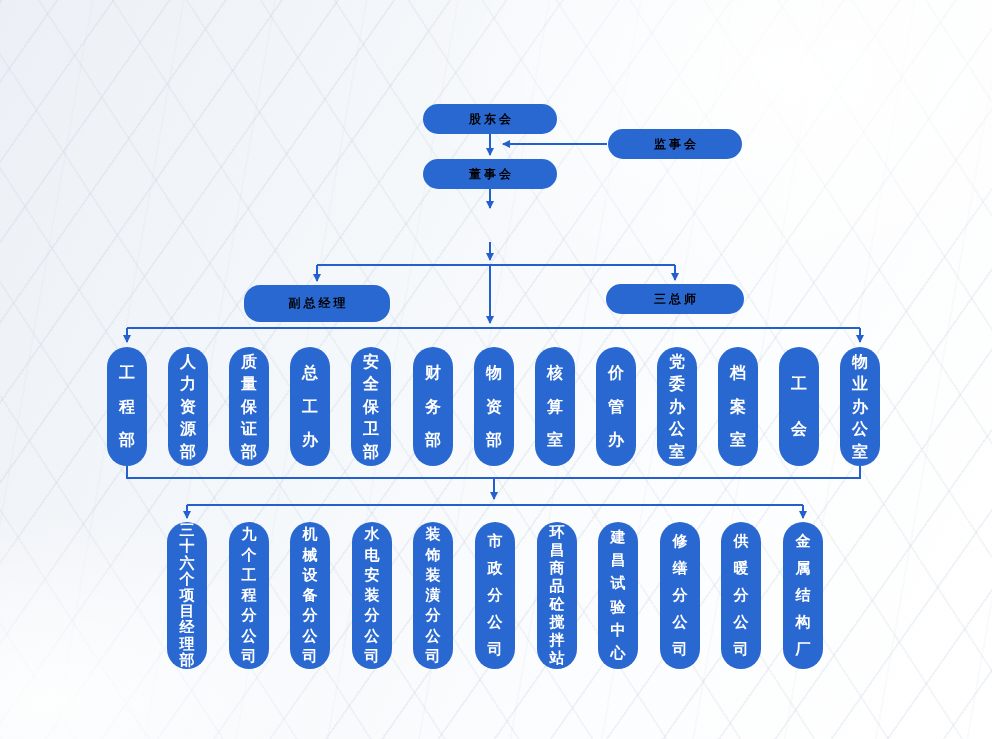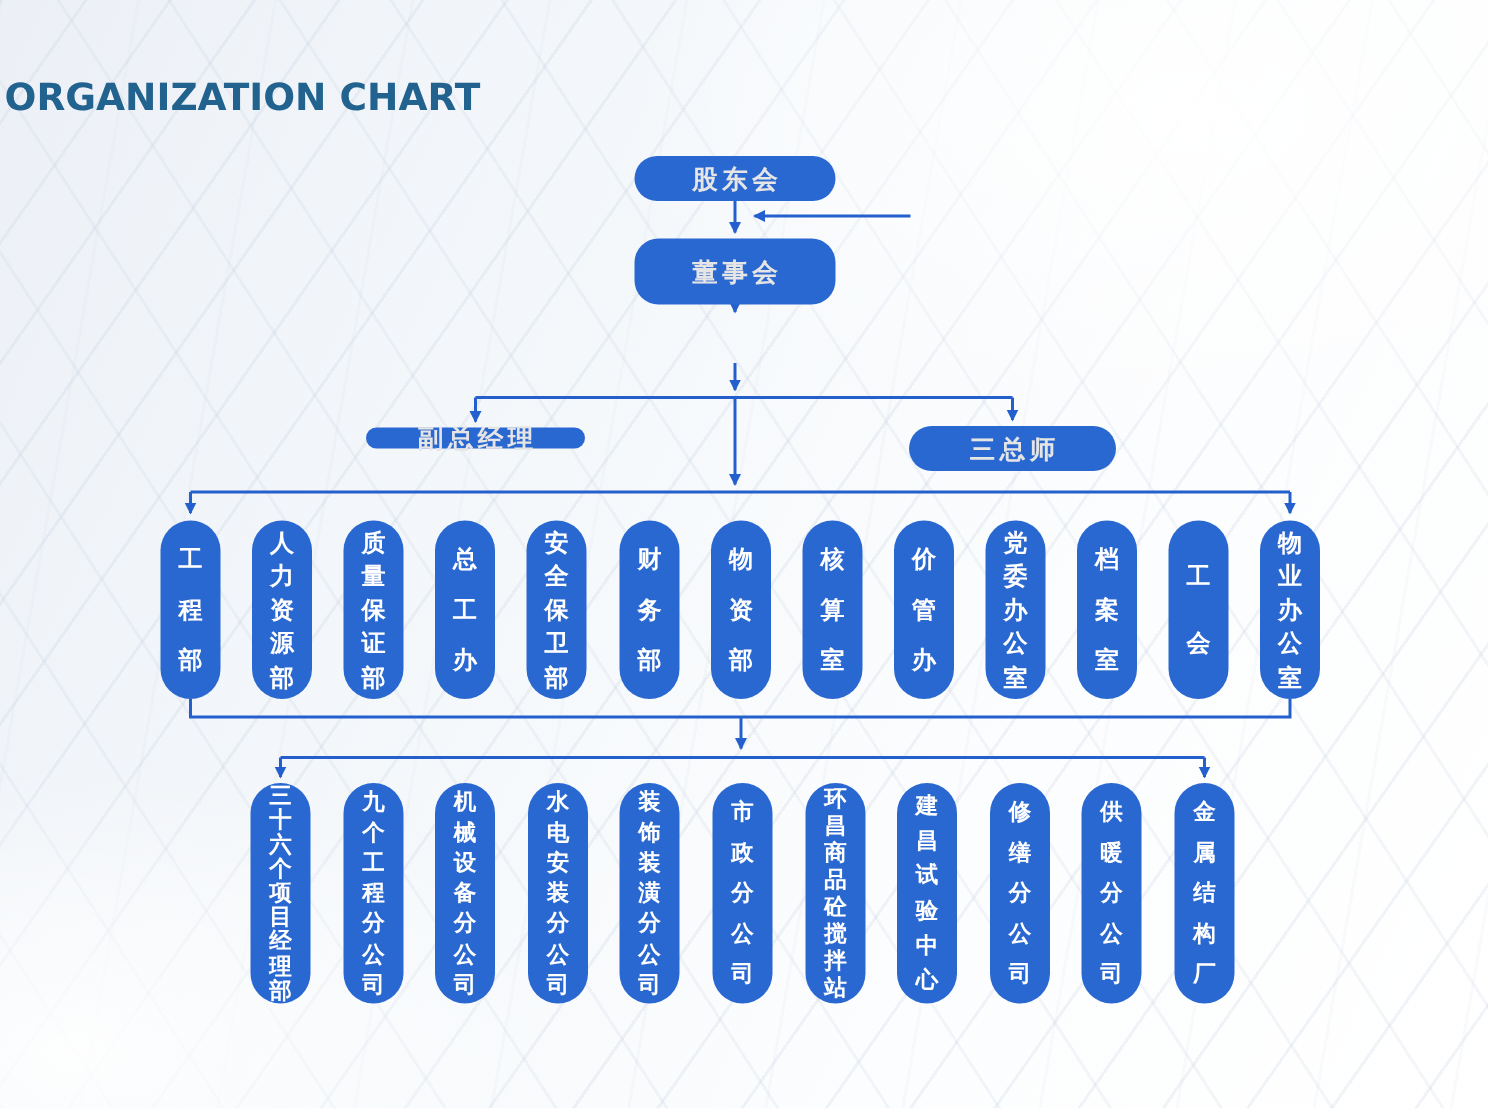--- a/index.html
+++ b/index.html
@@ -22,39 +22,38 @@
     color:var(--title-zh,#2e7fc1);letter-spacing:1px;}
   .title-en{position:absolute;left:3px;top:50px;font-size:25px;font-weight:bold;
     color:var(--title-en,#21628e);letter-spacing:0px;}
 
   
   svg.wires{position:absolute;left:0;top:0;}
   svg.wires path{stroke:var(--connector,#2360cd);stroke-width:2;fill:none;}
   svg.wires .arrowhead{fill:var(--connector,#2360cd);stroke:none;}
 
   
-  .hnode{position:absolute;background:var(--node-blue,#2a68d1);color:#e5e5e5;
+  .hnode{position:absolute;background:var(--node-blue,#2a68d1);color:#000000;
     border-radius:16px;display:flex;align-items:center;justify-content:center;
-    font-weight:bold;font-size:17px;letter-spacing:3px;text-indent:3px;}
+    font-weight:bold;font-size:12px;letter-spacing:3px;text-indent:3px;}
 
   
   .vpill{position:absolute;width:40px;background:var(--node-blue,#2a68d1);color:#fff;
     border-radius:20px;display:flex;flex-direction:column;justify-content:space-evenly;
     align-items:center;font-weight:bold;}
   .vpill span{display:block;line-height:1;}
   .r1{top:347px;height:119px;font-size:16px;}
   .r2{top:522px;height:147px;font-size:15px;}
 </style>
 </head>
 <body>
 
 <div id="canvas">
   <div class="bg"></div>
 
-  <div class="title-en">ORGANIZATION CHART</div>
 
   <svg class="wires" width="992" height="739" viewBox="0 0 992 739">
     <defs>
       <marker id="arr" markerWidth="9" markerHeight="9" refX="7" refY="4" orient="auto" markerUnits="userSpaceOnUse">
         <path class="arrowhead" d="M0,0 L8,4 L0,8 Z"></path>
       </marker>
     </defs>
 
     <path d="M490 134 V155" marker-end="url(#arr)"></path>
 
@@ -77,22 +76,23 @@
     <path d="M127 466 V478 H860 V466"></path>
 
     <path d="M494 478 V499" marker-end="url(#arr)"></path>
 
     <path d="M187 505 H803"></path>
     <path d="M187 505 V518" marker-end="url(#arr)"></path>
     <path d="M803 505 V518" marker-end="url(#arr)"></path>
   </svg>
 
   <div class="hnode" style="left:423px;top:104px;width:134px;height:30px;">股东会</div>
-  <div class="hnode" style="left:423px;top:159px;width:134px;height:44px;">董事会</div>
-  <div class="hnode" style="left:244px;top:285px;width:146px;height:14px;">副总经理</div>
+  <div class="hnode" style="left:608px;top:129px;width:134px;height:30px;">监事会</div>
+  <div class="hnode" style="left:423px;top:159px;width:134px;height:30px;">董事会</div>
+  <div class="hnode" style="left:244px;top:285px;width:146px;height:37px;">副总经理</div>
   <div class="hnode" style="left:606px;top:284px;width:138px;height:30px;">三总师</div>
 
   <div id="row1">
       <div class="vpill r1" style="left: 107px;">
         <span>工</span>
         <span>程</span>
         <span>部</span>
       </div>
       <div class="vpill r1" style="left: 168px;">
         <span>人</span>

